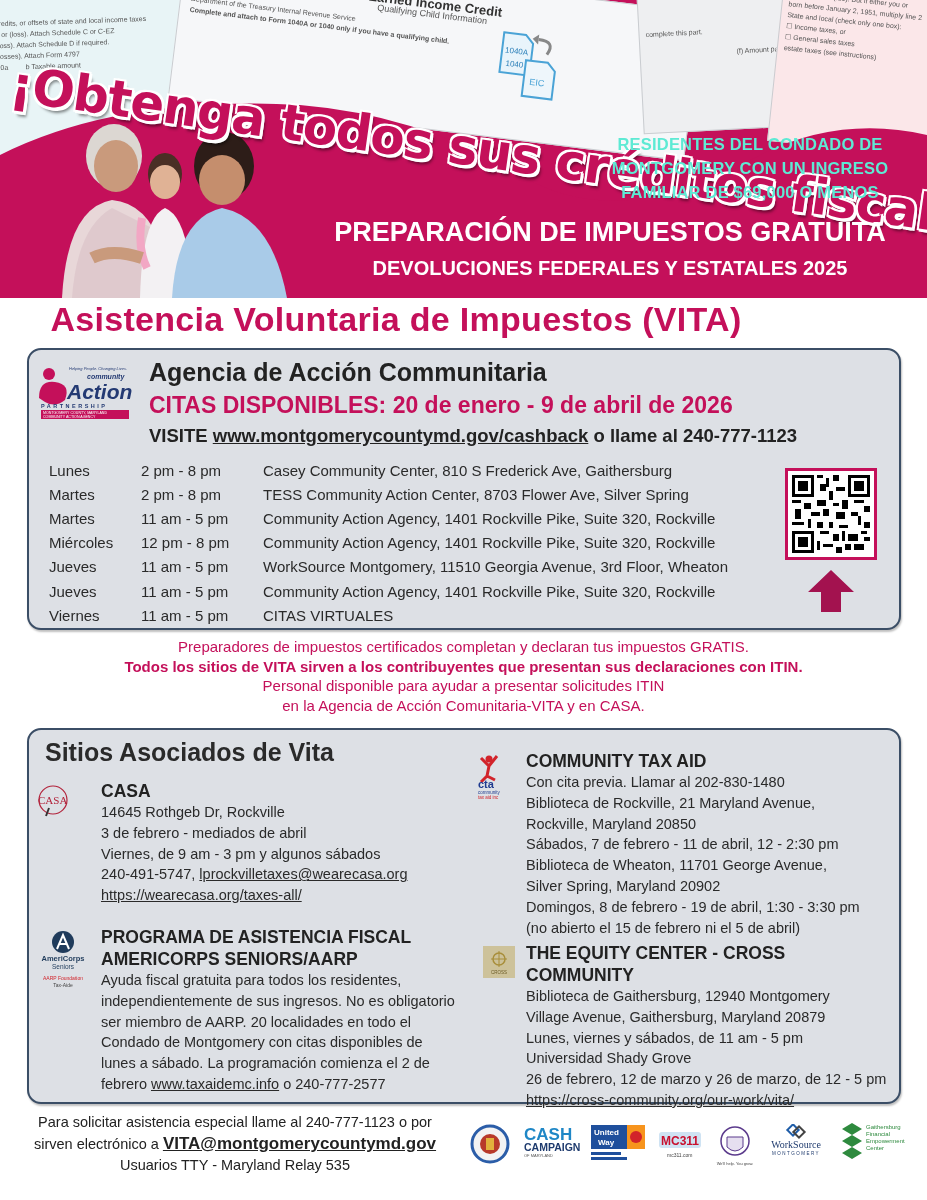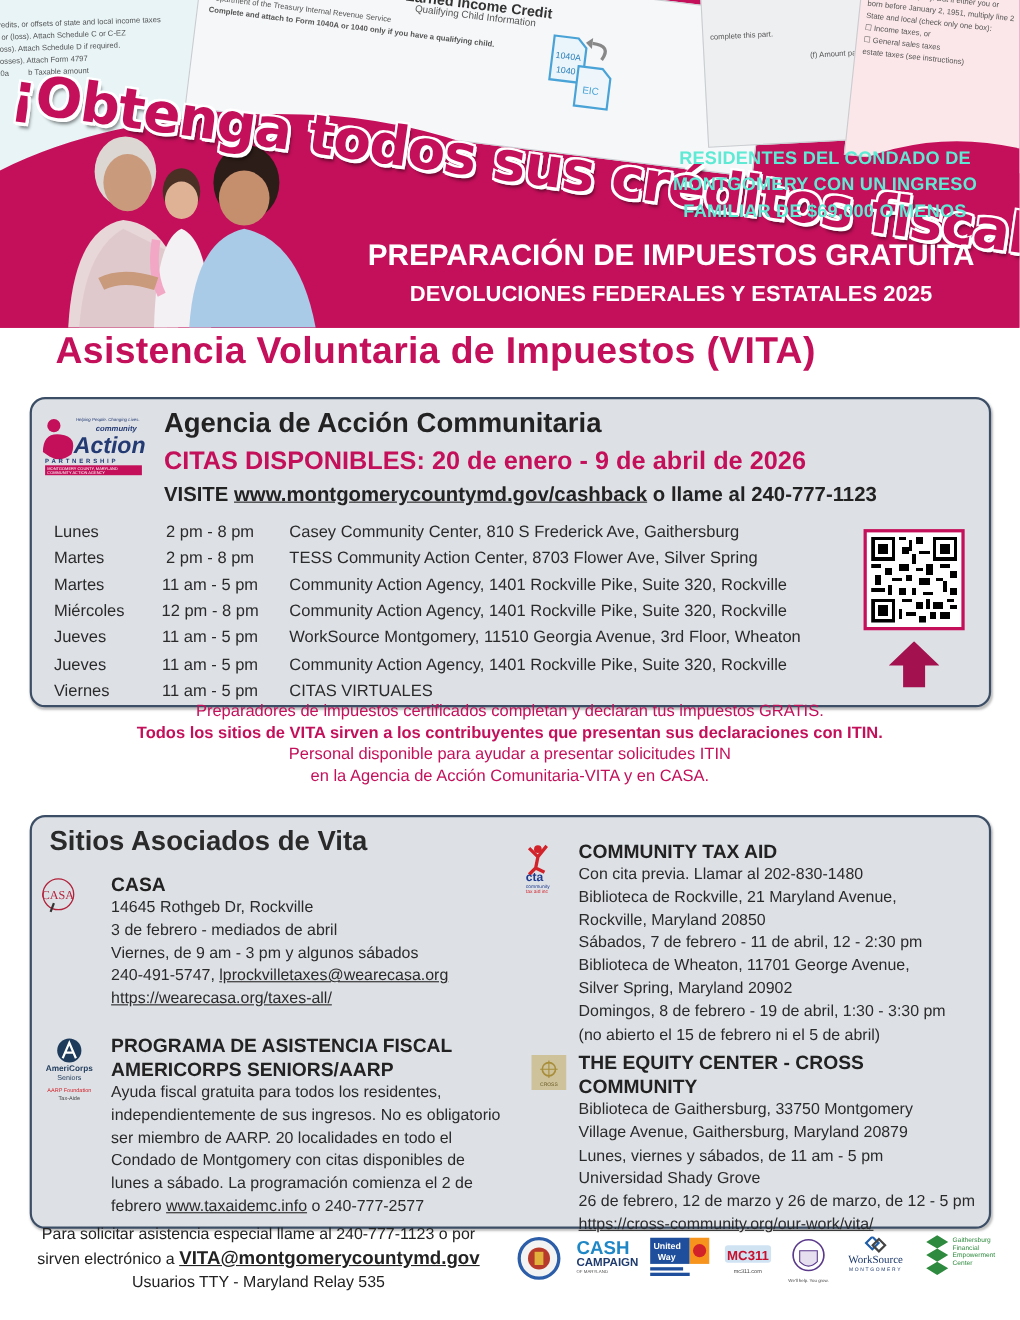--- a/index.html
+++ b/index.html
@@ -30,34 +30,34 @@
                color: #ffffff; font-weight: bold; font-size: 27px; letter-spacing: 0px; }
   .returns { position: absolute; left: 300px; top: 257px; width: 620px; text-align: center;
              color: #ffffff; font-weight: bold; font-size: 20px; }
 
   
   .vita-title { position: absolute; left: 0; top: 300px; width: 792px; text-align: center;
                 color: #c4105a; font-weight: bold; font-size: 34px; letter-spacing: 0.3px; }
 
   
   .panel { position: absolute; background: #dde0e5; border: 2px solid #3b4e66; border-radius: 14px;
-           box-shadow: 1px 2px 2px rgba(0,0,0,0.25); margin-top: 13px; }
+           box-shadow: 1px 2px 2px rgba(0,0,0,0.25); }
   .panel-cap { left: 27px; top: 348px; width: 874px; height: 282px; }
   .panel-partners { left: 27px; top: 728px; width: 874px; height: 376px; }
 
   .cap-logo { position: absolute; left: 6px; top: 12px; width: 98px; height: 58px; }
   .cap-name { position: absolute; left: 120px; top: 8px; font-size: 25px; font-weight: bold; color: #222; }
   .cap-dates { position: absolute; left: 120px; top: 42px; font-size: 23px; font-weight: bold; color: #c4105a; }
   .cap-visit { position: absolute; left: 120px; top: 75px; font-size: 18.5px; font-weight: bold; color: #222; white-space: nowrap; }
   .cap-visit a { color: #222; text-decoration: underline; }
 
   .schedule { position: absolute; left: 20px; top: 108px; width: 720px; }
   .sched-row { display: flex; height: 24.2px; align-items: center; font-size: 15px; color: #2a2a2a; white-space: nowrap; }
   .sched-day { width: 92px; }
-  .sched-time { width: 122px; text-align: center; padding-right: 22px; }
+  .sched-time { width: 122px; text-align: left; padding-right: 22px; }
   .sched-loc { flex: 1; }
 
   .qr { position: absolute; left: 756px; top: 118px; width: 92px; height: 92px; border: 3px solid #c4105a; background: #fff; padding: 4px; }
   .qr svg { width: 100%; height: 100%; display: block; }
   .arrow-up { position: absolute; left: 779px; top: 220px; width: 46px; height: 42px; }
 
   .info { position: absolute; left: 0; top: 637px; width: 927px; text-align: center; color: #c4105a; font-size: 15px; line-height: 19.5px; }
   .info .bold { font-weight: bold; }
 
   .partners-title { position: absolute; left: 16px; top: 8px; font-size: 25px; font-weight: bold; color: #2a2a2a; }
@@ -321,21 +321,21 @@
   </div>
 
   <svg class="plogo" style="left:454px;top:216px" width="32" height="32" viewBox="0 0 32 32">
     <rect width="32" height="32" fill="#cdc29a"></rect>
     <circle cx="16" cy="13" r="6" fill="none" stroke="#a88e3a" stroke-width="1.5"></circle>
     <path d="M16 5 v16 M8 13 h16" stroke="#a88e3a" stroke-width="1"></path>
     <text x="16" y="28" font-size="4.5" fill="#6b5a24" text-anchor="middle" font-family="Liberation Sans, sans-serif">CROSS</text>
   </svg>
   <div class="partner p-equity">
     <div class="pname">THE EQUITY CENTER - CROSS COMMUNITY</div>
-    <div>Biblioteca de Gaithersburg, 33750 Montgomery</div>
+    <div>Biblioteca de Gaithersburg, 12940 Montgomery</div>
     <div>Village Avenue, Gaithersburg, Maryland 20879</div>
     <div>Lunes, viernes y sábados, de 11 am - 5 pm</div>
     <div>Universidad Shady Grove</div>
     <div>26 de febrero, 12 de marzo y 26 de marzo, de 12 - 5 pm</div>
     <div><a>https://cross-community.org/our-work/vita/</a></div>
   </div>
 </div>
 
 <div class="footer-text">
   <div>Para solicitar asistencia especial llame al 240-777-1123 o por</div>

